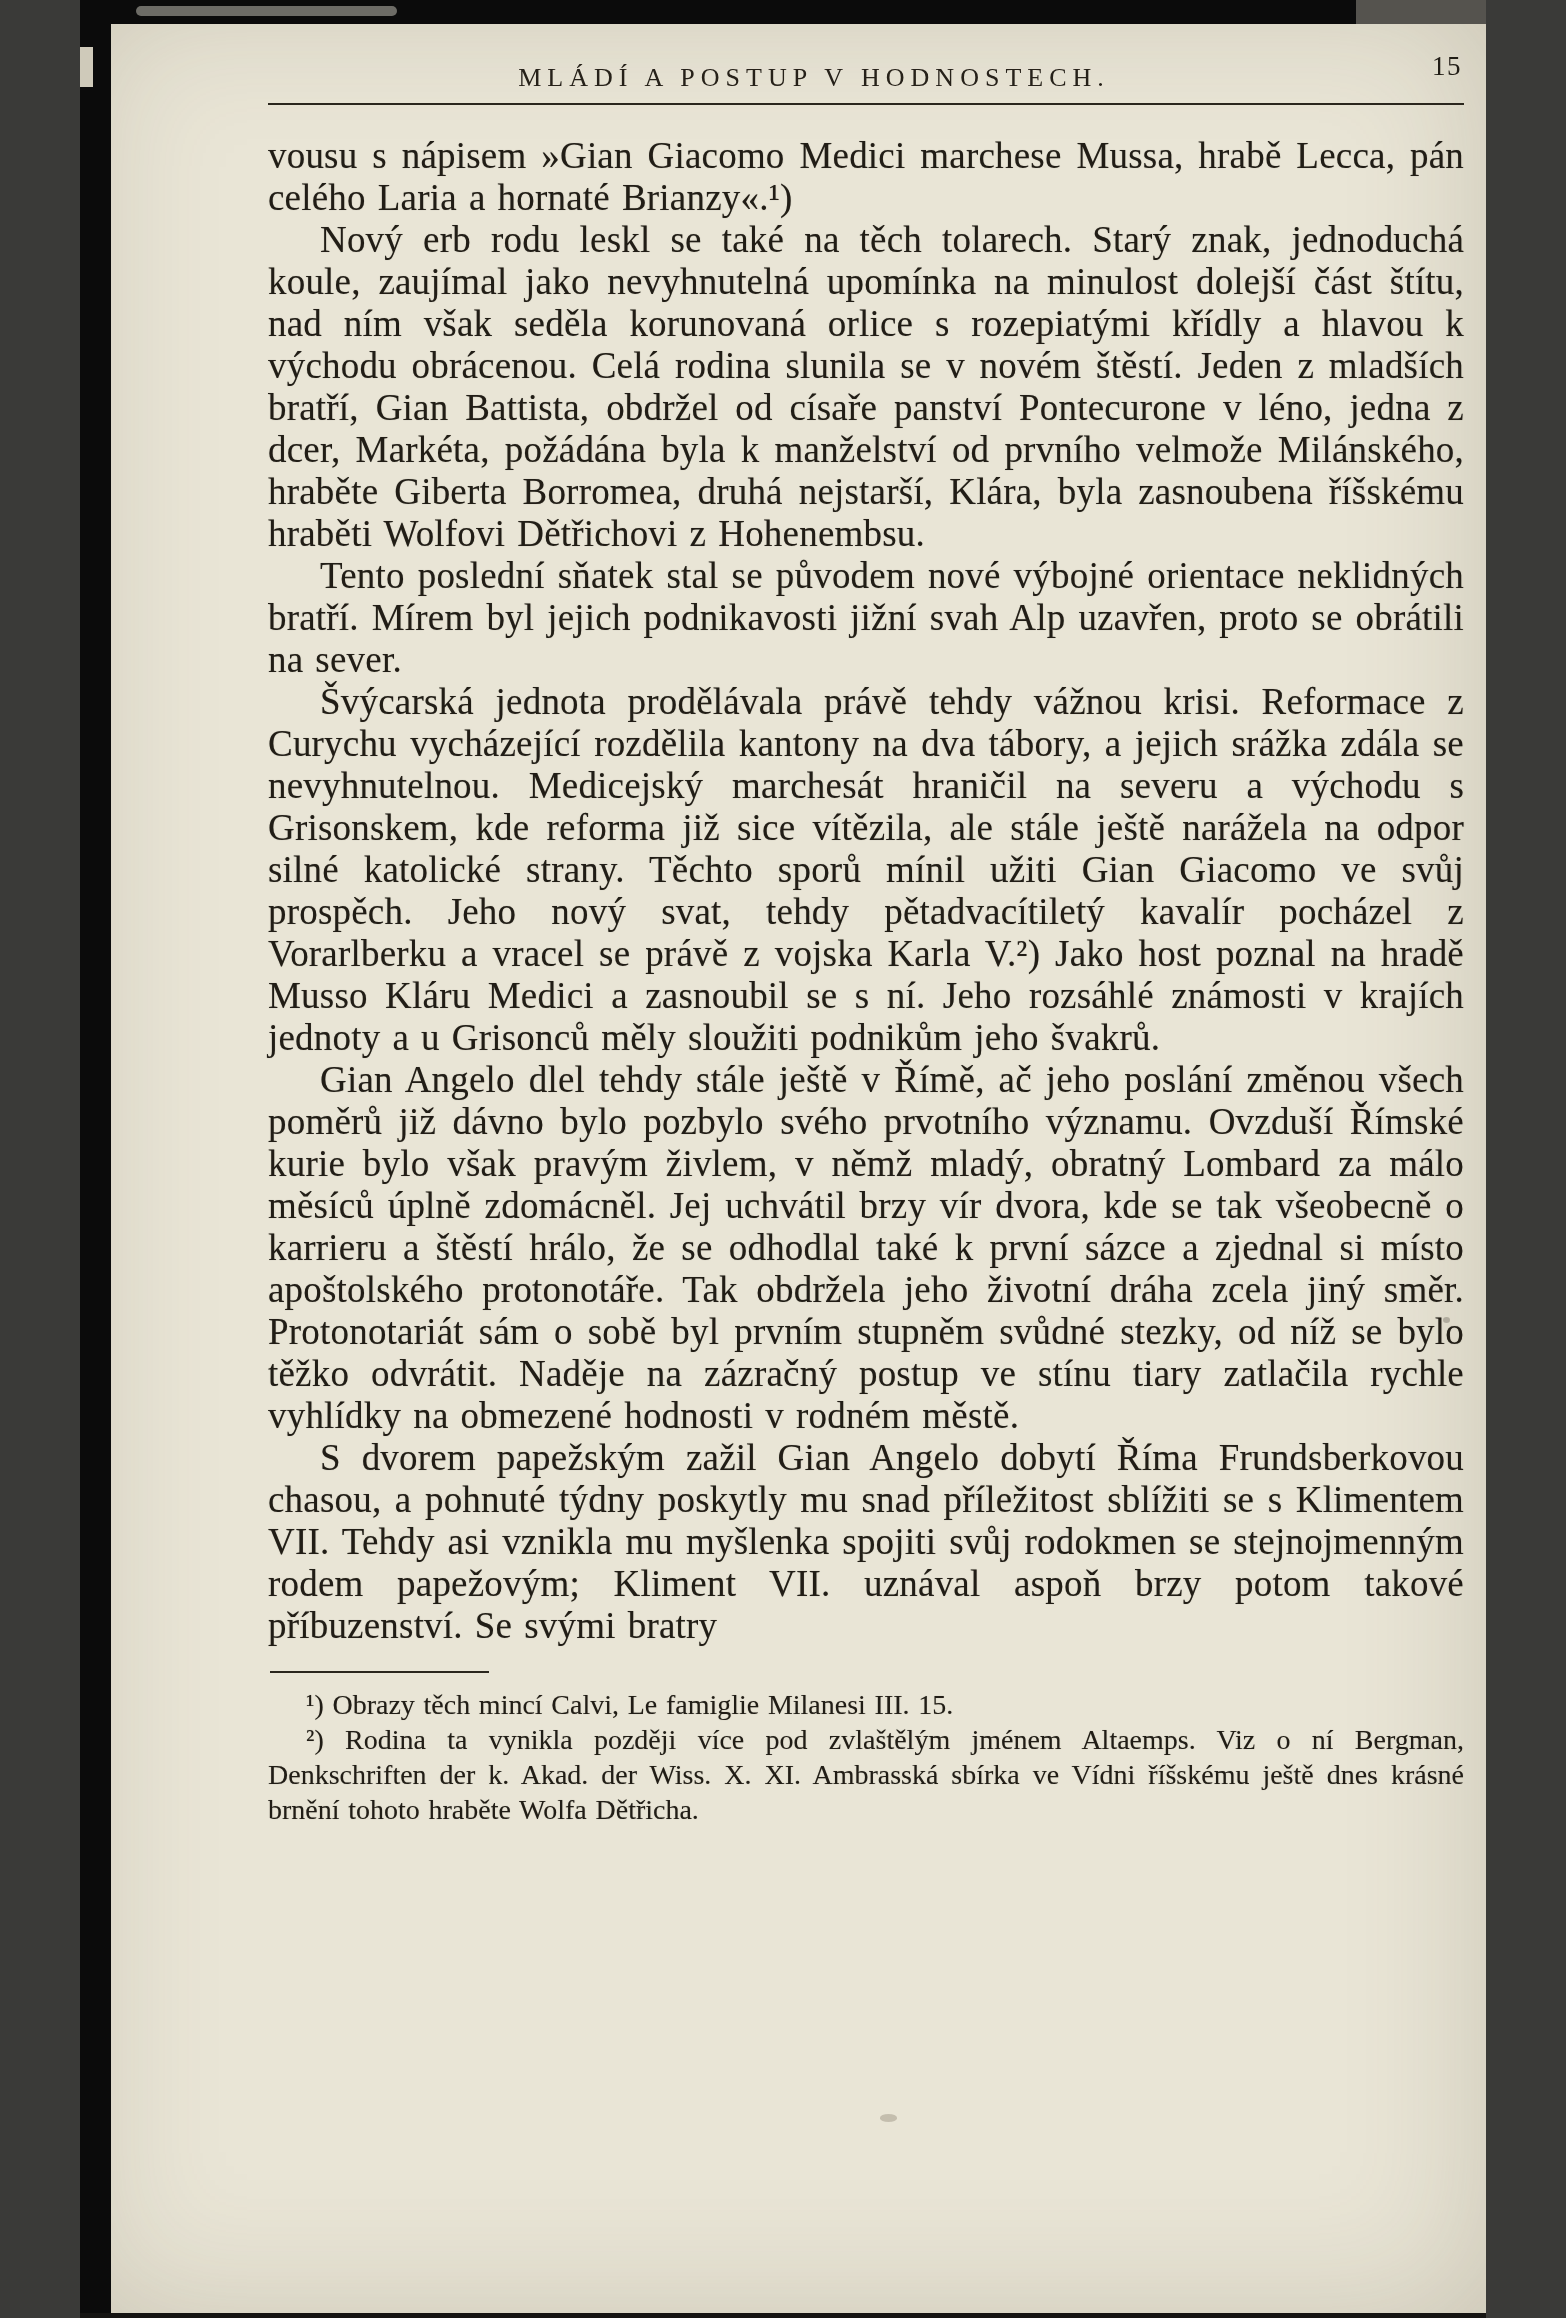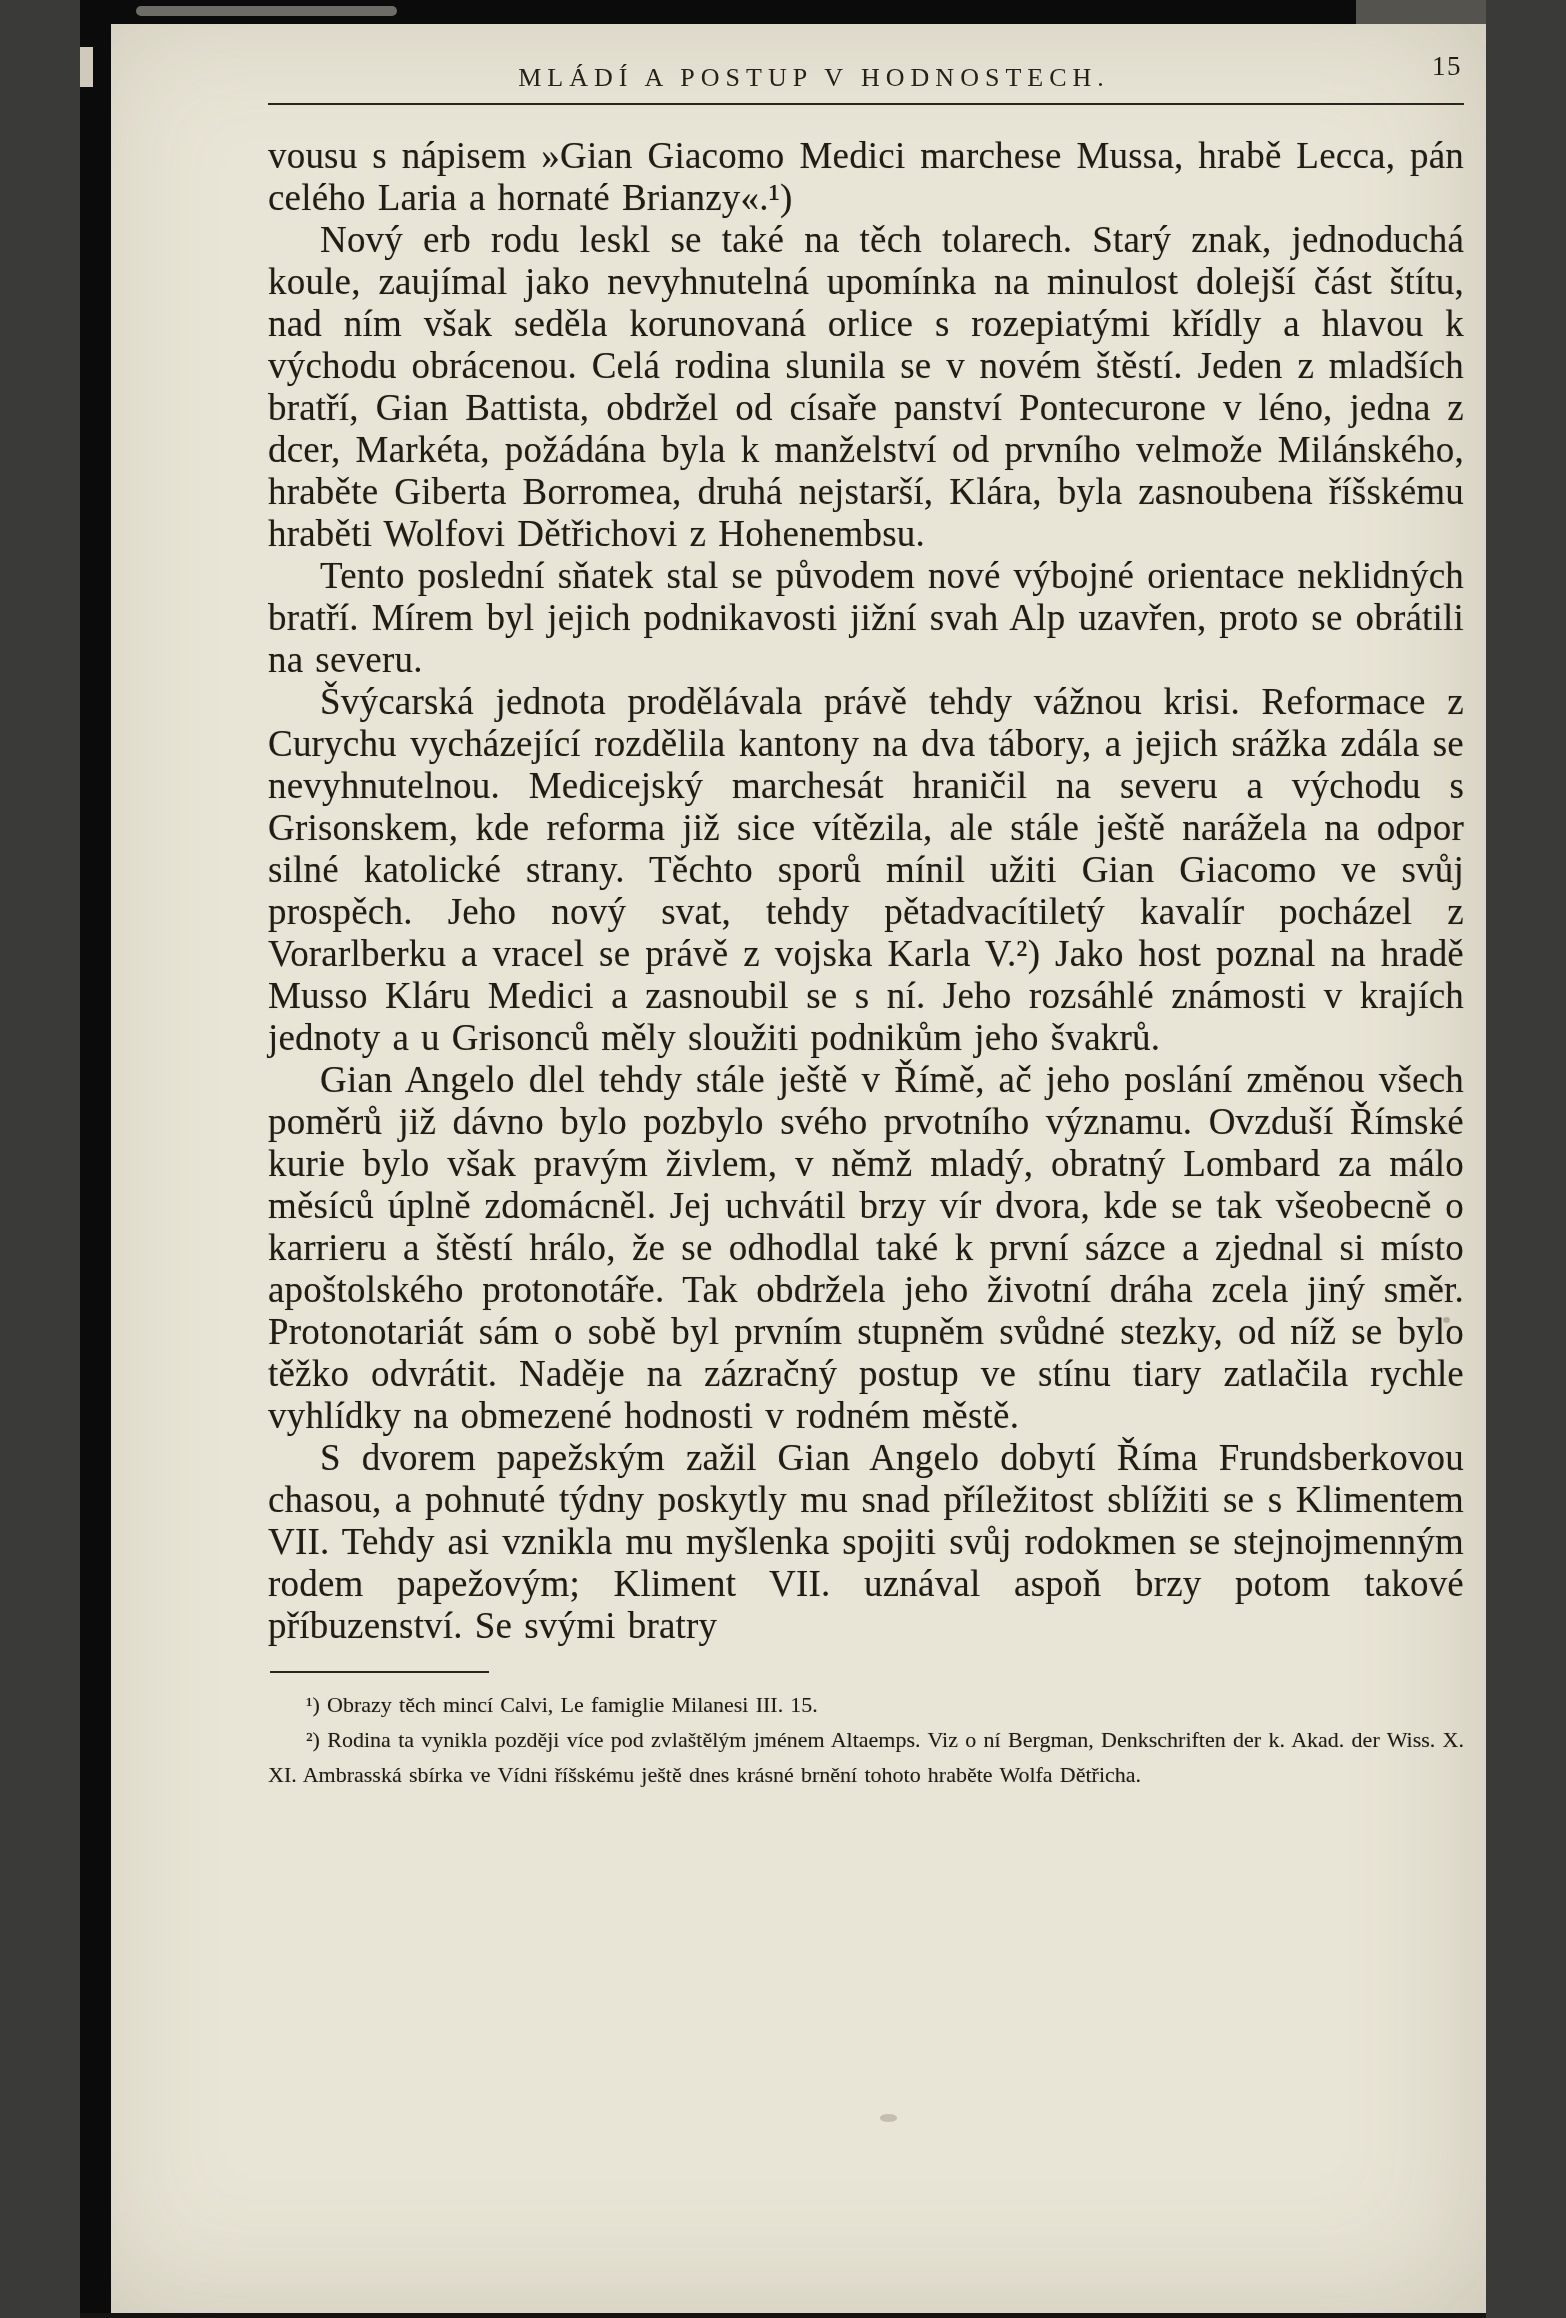--- a/index.html
+++ b/index.html
@@ -71,21 +71,21 @@
   }
   .para { margin: 0; text-indent: 52px; }
   .para.no-indent { text-indent: 0; font-family: Liberation Serif, serif; }
 
   .footnote-sep {
     width: 219px;
     border-top: 2.6px solid #2a261d;
     margin: 24px 0 14px 1.7px;
   }
   .footnotes {
-    font-size: 22px;
+    font-size: 28px;
     line-height: 35px;
     text-align: justify;
     word-spacing: 1.7px;
     text-shadow: 0 0 0.9px rgba(20, 16, 8, 0.3);
   }
   .footnote { margin: 0; text-indent: 38px; }
 
   
   .artifact { position: absolute; }
   .artifact.dash {
@@ -122,21 +122,21 @@
       <span class="page-number">15</span>
     </div>
     <div class="header-rule"></div>
 
     <div class="body-text" lang="cs">
 
         <p class="para no-indent">vousu s nápisem »Gian Giacomo Medici marchese Mussa, hrabě Lecca, pán celého Laria a hornaté Brianzy«.¹)</p>
 
         <p class="para">Nový erb rodu leskl se také na těch tolarech. Starý znak, jednoduchá koule, zaujímal jako nevyhnutelná upomínka na minulost dolejší část štítu, nad ním však seděla korunovaná orlice s rozepiatými křídly a hlavou k východu obrácenou. Celá rodina slunila se v novém štěstí. Jeden z mladších bratří, Gian Battista, obdržel od císaře panství Pontecurone v léno, jedna z dcer, Markéta, požádána byla k manželství od prvního velmože Milánského, hraběte Giberta Borromea, druhá nejstarší, Klára, byla zasnoubena říšskému hraběti Wolfovi Dětřichovi z Hohenembsu.</p>
 
-        <p class="para">Tento poslední sňatek stal se původem nové výbojné orientace neklidných bratří. Mírem byl jejich podnikavosti jižní svah Alp uzavřen, proto se obrátili na severu.</p>
+        <p class="para">Tento poslední sňatek stal se původem nové výbojné orientace neklidných bratří. Mírem byl jejich podnikavosti jižní svah Alp uzavřen, proto se obrátili na sever.</p>
 
         <p class="para">Švýcarská jednota prodělávala právě tehdy vážnou krisi. Reformace z Curychu vycházející rozdělila kantony na dva tábory, a jejich srážka zdála se nevyhnutelnou. Medicejský marchesát hraničil na severu a východu s Grisonskem, kde reforma již sice vítězila, ale stále ještě narážela na odpor silné katolické strany. Těchto sporů mínil užiti Gian Giacomo ve svůj prospěch. Jeho nový svat, tehdy pětadvacítiletý kavalír pocházel z Vorarlberku a vracel se právě z vojska Karla V.²) Jako host poznal na hradě Musso Kláru Medici a zasnoubil se s ní. Jeho rozsáhlé známosti v krajích jednoty a u Grisonců měly sloužiti podnikům jeho švakrů.</p>
 
 
         <p class="para">Gian Angelo dlel tehdy stále ještě v Římě, ač jeho poslání změnou všech poměrů již dávno bylo pozbylo svého prvotního významu. Ovzduší Římské kurie bylo však pravým živlem, v němž mladý, obratný Lombard za málo měsíců úplně zdomácněl. Jej uchvátil brzy vír dvora, kde se tak všeobecně o karrieru a štěstí hrálo, že se odhodlal také k první sázce a zjednal si místo apoštolského protonotáře. Tak obdržela jeho životní dráha zcela jiný směr. Protonotariát sám o sobě byl prvním stupněm svůdné stezky, od níž se bylo těžko odvrátit. Naděje na zázračný postup ve stínu tiary zatlačila rychle vyhlídky na obmezené hodnosti v rodném městě.</p>
 
         <p class="para">S dvorem papežským zažil Gian Angelo dobytí Říma Frundsberkovou chasou, a pohnuté týdny poskytly mu snad příležitost sblížiti se s Klimentem VII. Tehdy asi vznikla mu myšlenka spojiti svůj rodokmen se stejnojmenným rodem papežovým; Kliment VII. uznával aspoň brzy potom takové příbuzenství. Se svými bratry</p>
       </div>
 
     <div class="footnote-sep"></div>

